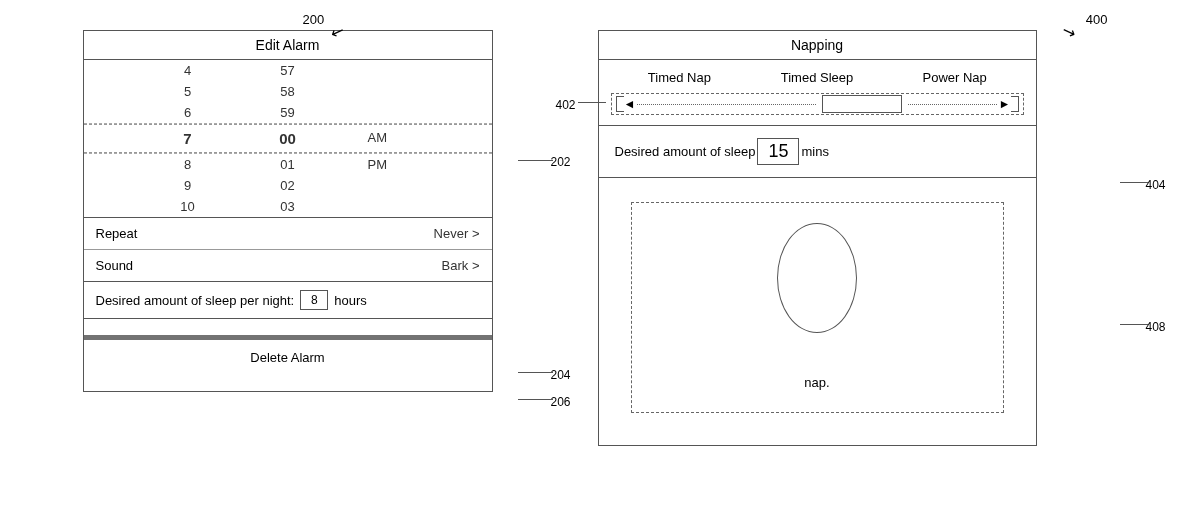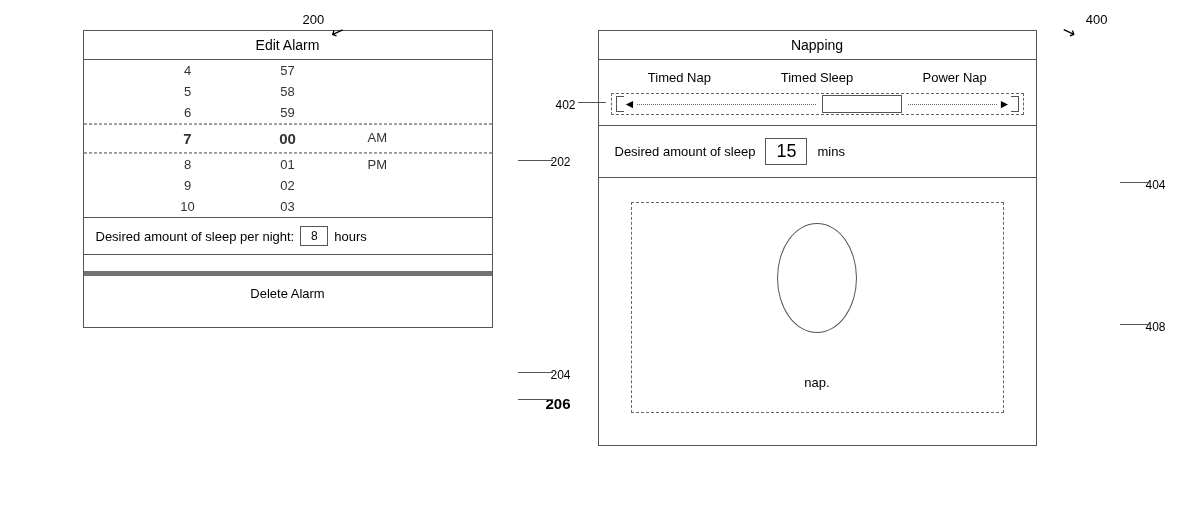--- a/index.html
+++ b/index.html
@@ -224,21 +224,21 @@
       height: 16px;
       border: 1.5px solid #555;
       border-left: none;
     }
 
     .desired-sleep-row {
       display: flex;
       align-items: center;
       padding: 12px 16px;
       font-size: 13px;
-      gap: 10px;
+      gap: 2px;
       border-bottom: 1.5px solid #555;
     }
 
     .sleep-input {
       border: 1.5px solid #555;
       padding: 2px 10px;
       font-size: 18px;
       min-width: 32px;
       text-align: left;
     }
@@ -328,20 +328,30 @@
           <span class="ampm-col"></span>
         </div>
 
         <div class="time-row">
           <span class="time-col">10</span>
           <span class="time-col">03</span>
           <span class="ampm-col"></span>
         </div>
       </div>
 
+      <div class="options-section">
+        <div class="option-row">
+          <span>Repeat</span>
+          <span class="option-value">Never &gt;</span>
+        </div>
+        <div class="option-row">
+          <span>Sound</span>
+          <span class="option-value">Bark &gt;</span>
+        </div>
+      </div>
 
       <div class="adjust-section">
         <div class="adjust-row" style="flex-wrap: wrap; gap:6px;">
           <span>Desired amount of sleep per night:</span>
           <div class="input-box">8</div>
           <span>hours</span>
         </div>
       </div>
 
       <div class="bottom-empty-row"></div>
@@ -352,21 +362,21 @@
 
       <div class="bottom-empty-row"></div>
     </div>
 
     <div style="position:absolute; right:-58px; top:125px; font-size:12px;">202</div>
     <div style="position:absolute; right:-40px; top:130px; width:35px; height:1px; background:#555;"></div>
 
     <div style="position:absolute; right:-58px; top:338px; font-size:12px;">204</div>
     <div style="position:absolute; right:-40px; top:342px; width:35px; height:1px; background:#555;"></div>
 
-    <div style="position:absolute; right:-58px; top:365px; font-size:15px;font-weight:bold;">206</div>
+    <div style="position:absolute; right:-58px; top:365px; font-size:12px;">206</div>
     <div style="position:absolute; right:-40px; top:369px; width:35px; height:1px; background:#555;"></div>
   </div>
 
   <div class="right-panel" style="position:relative;">
 
     <div style="position:absolute; top:-18px; right:10px; font-size:13px;">400</div>
     <div style="position:absolute; top:-8px; right:42px; font-size:16px; transform:rotate(-20deg);">↘</div>
 
     <div class="napping-box">
 

